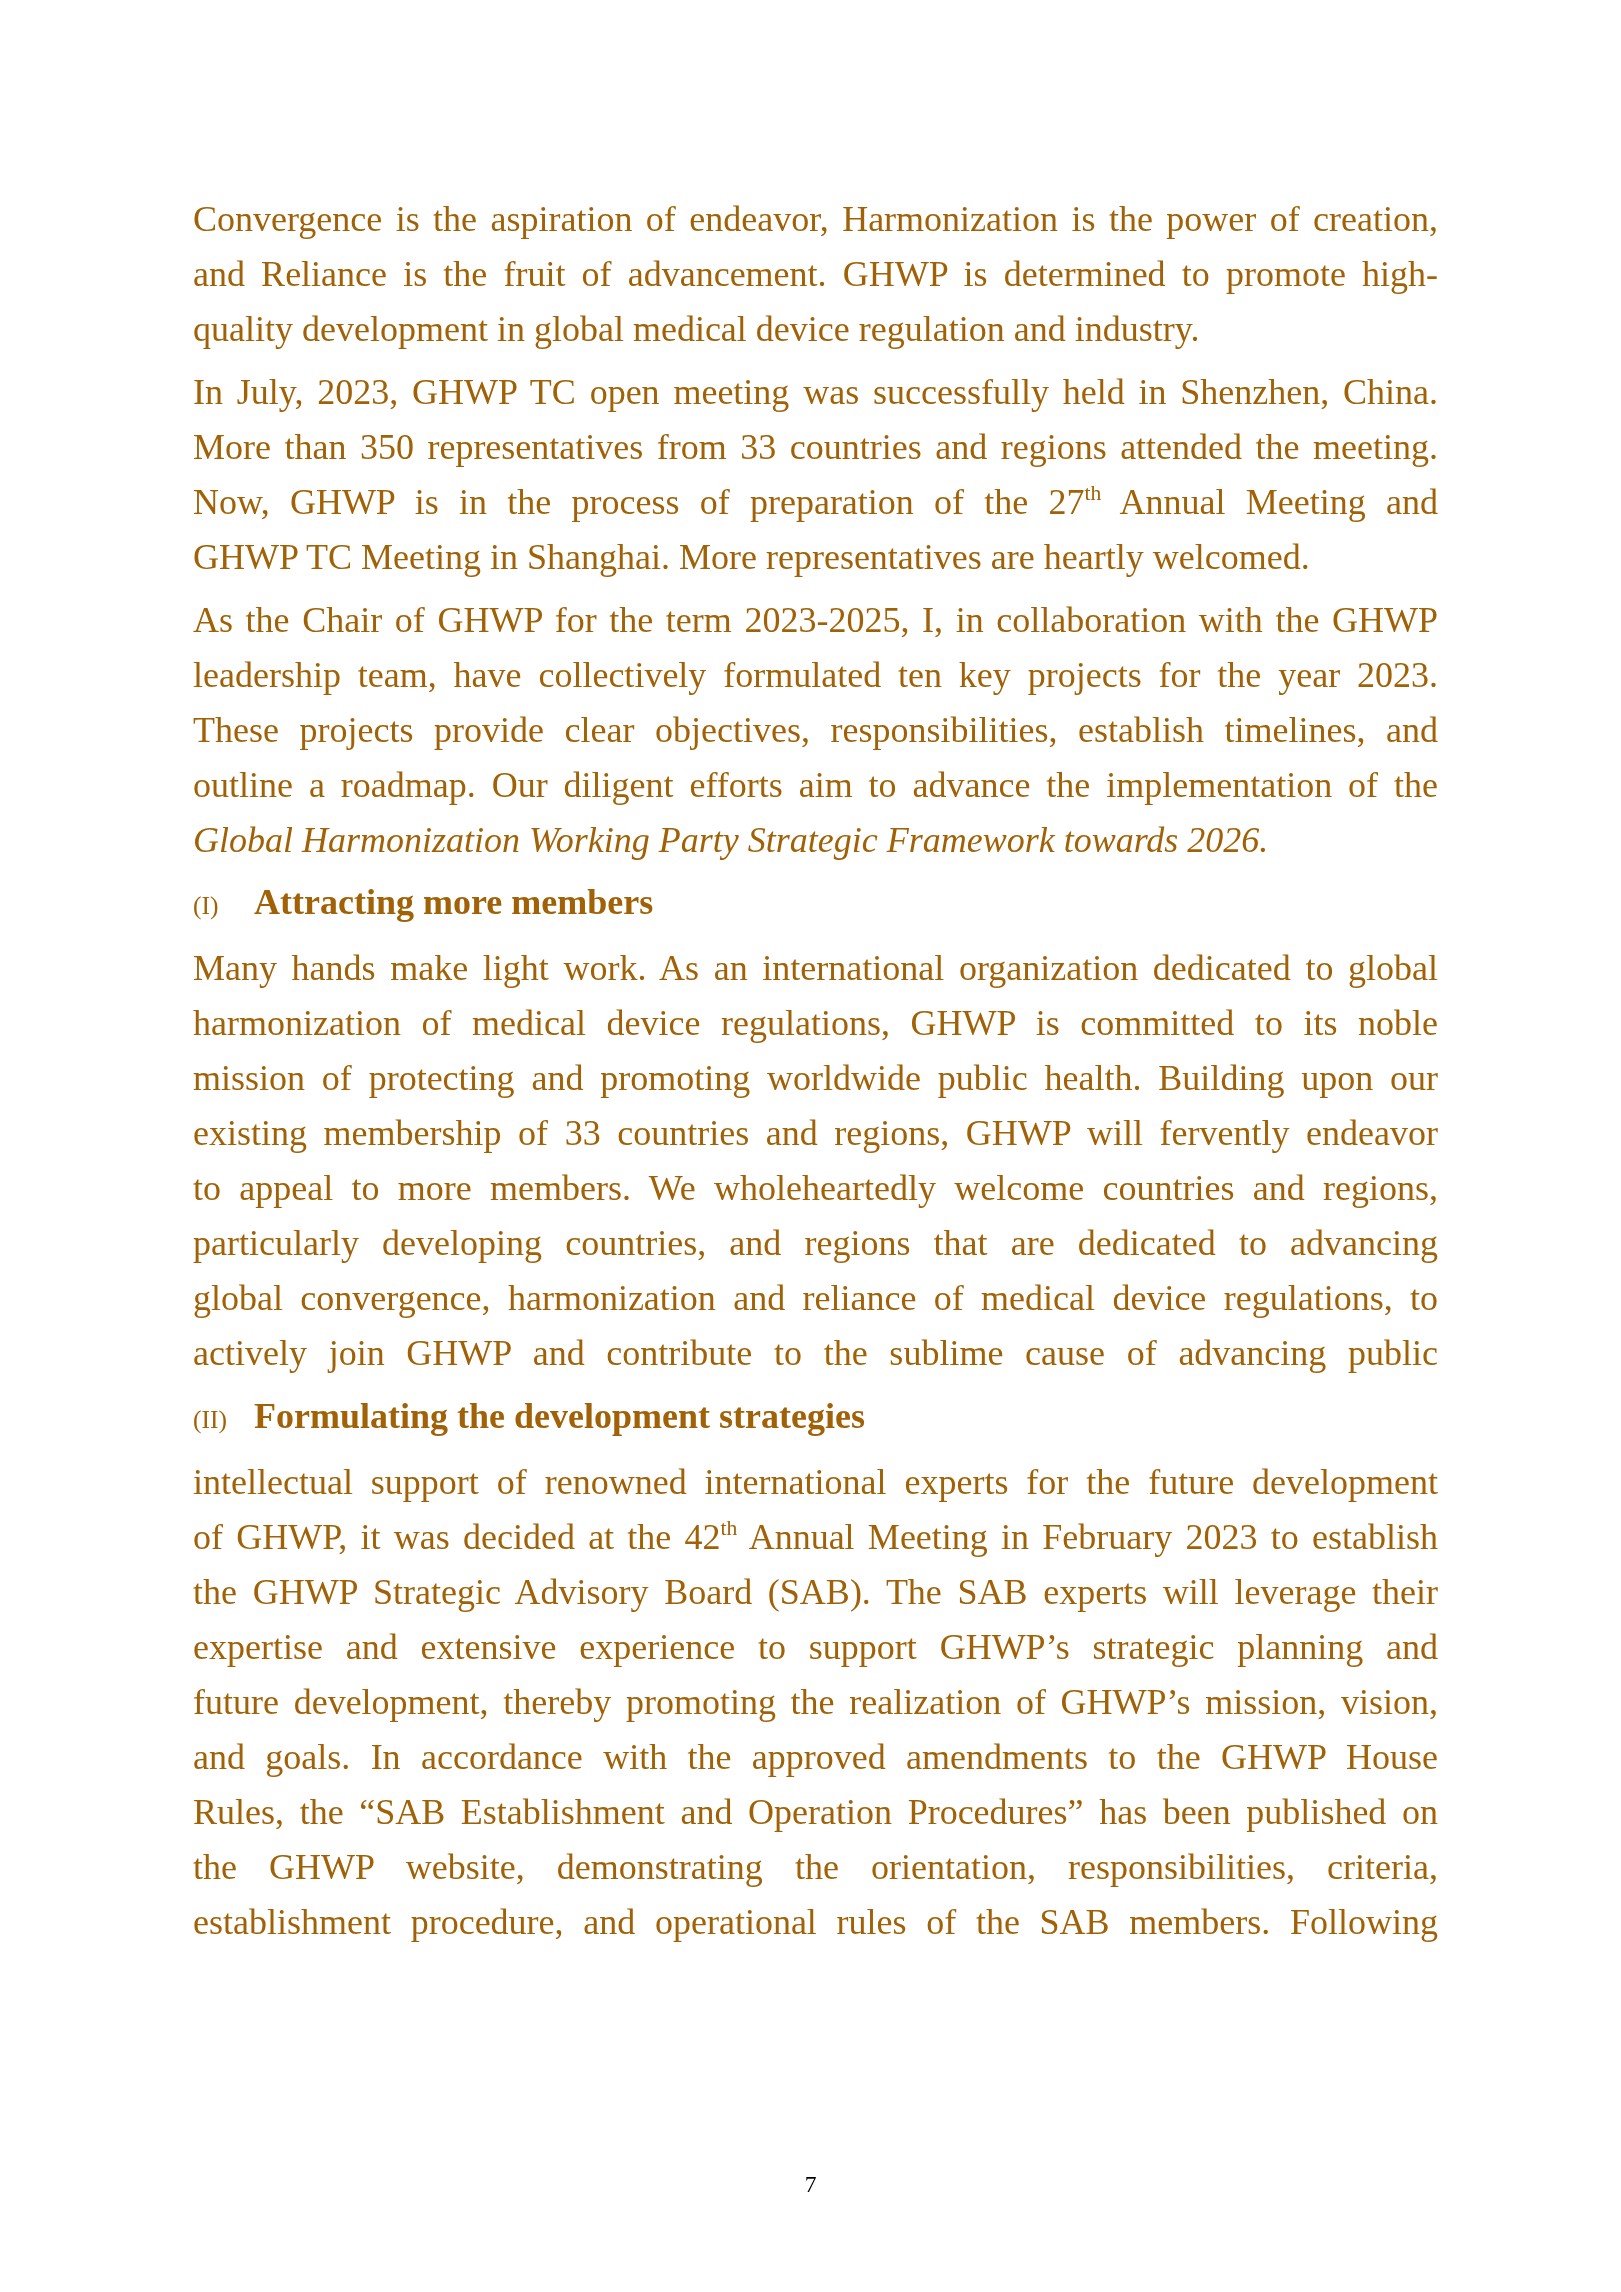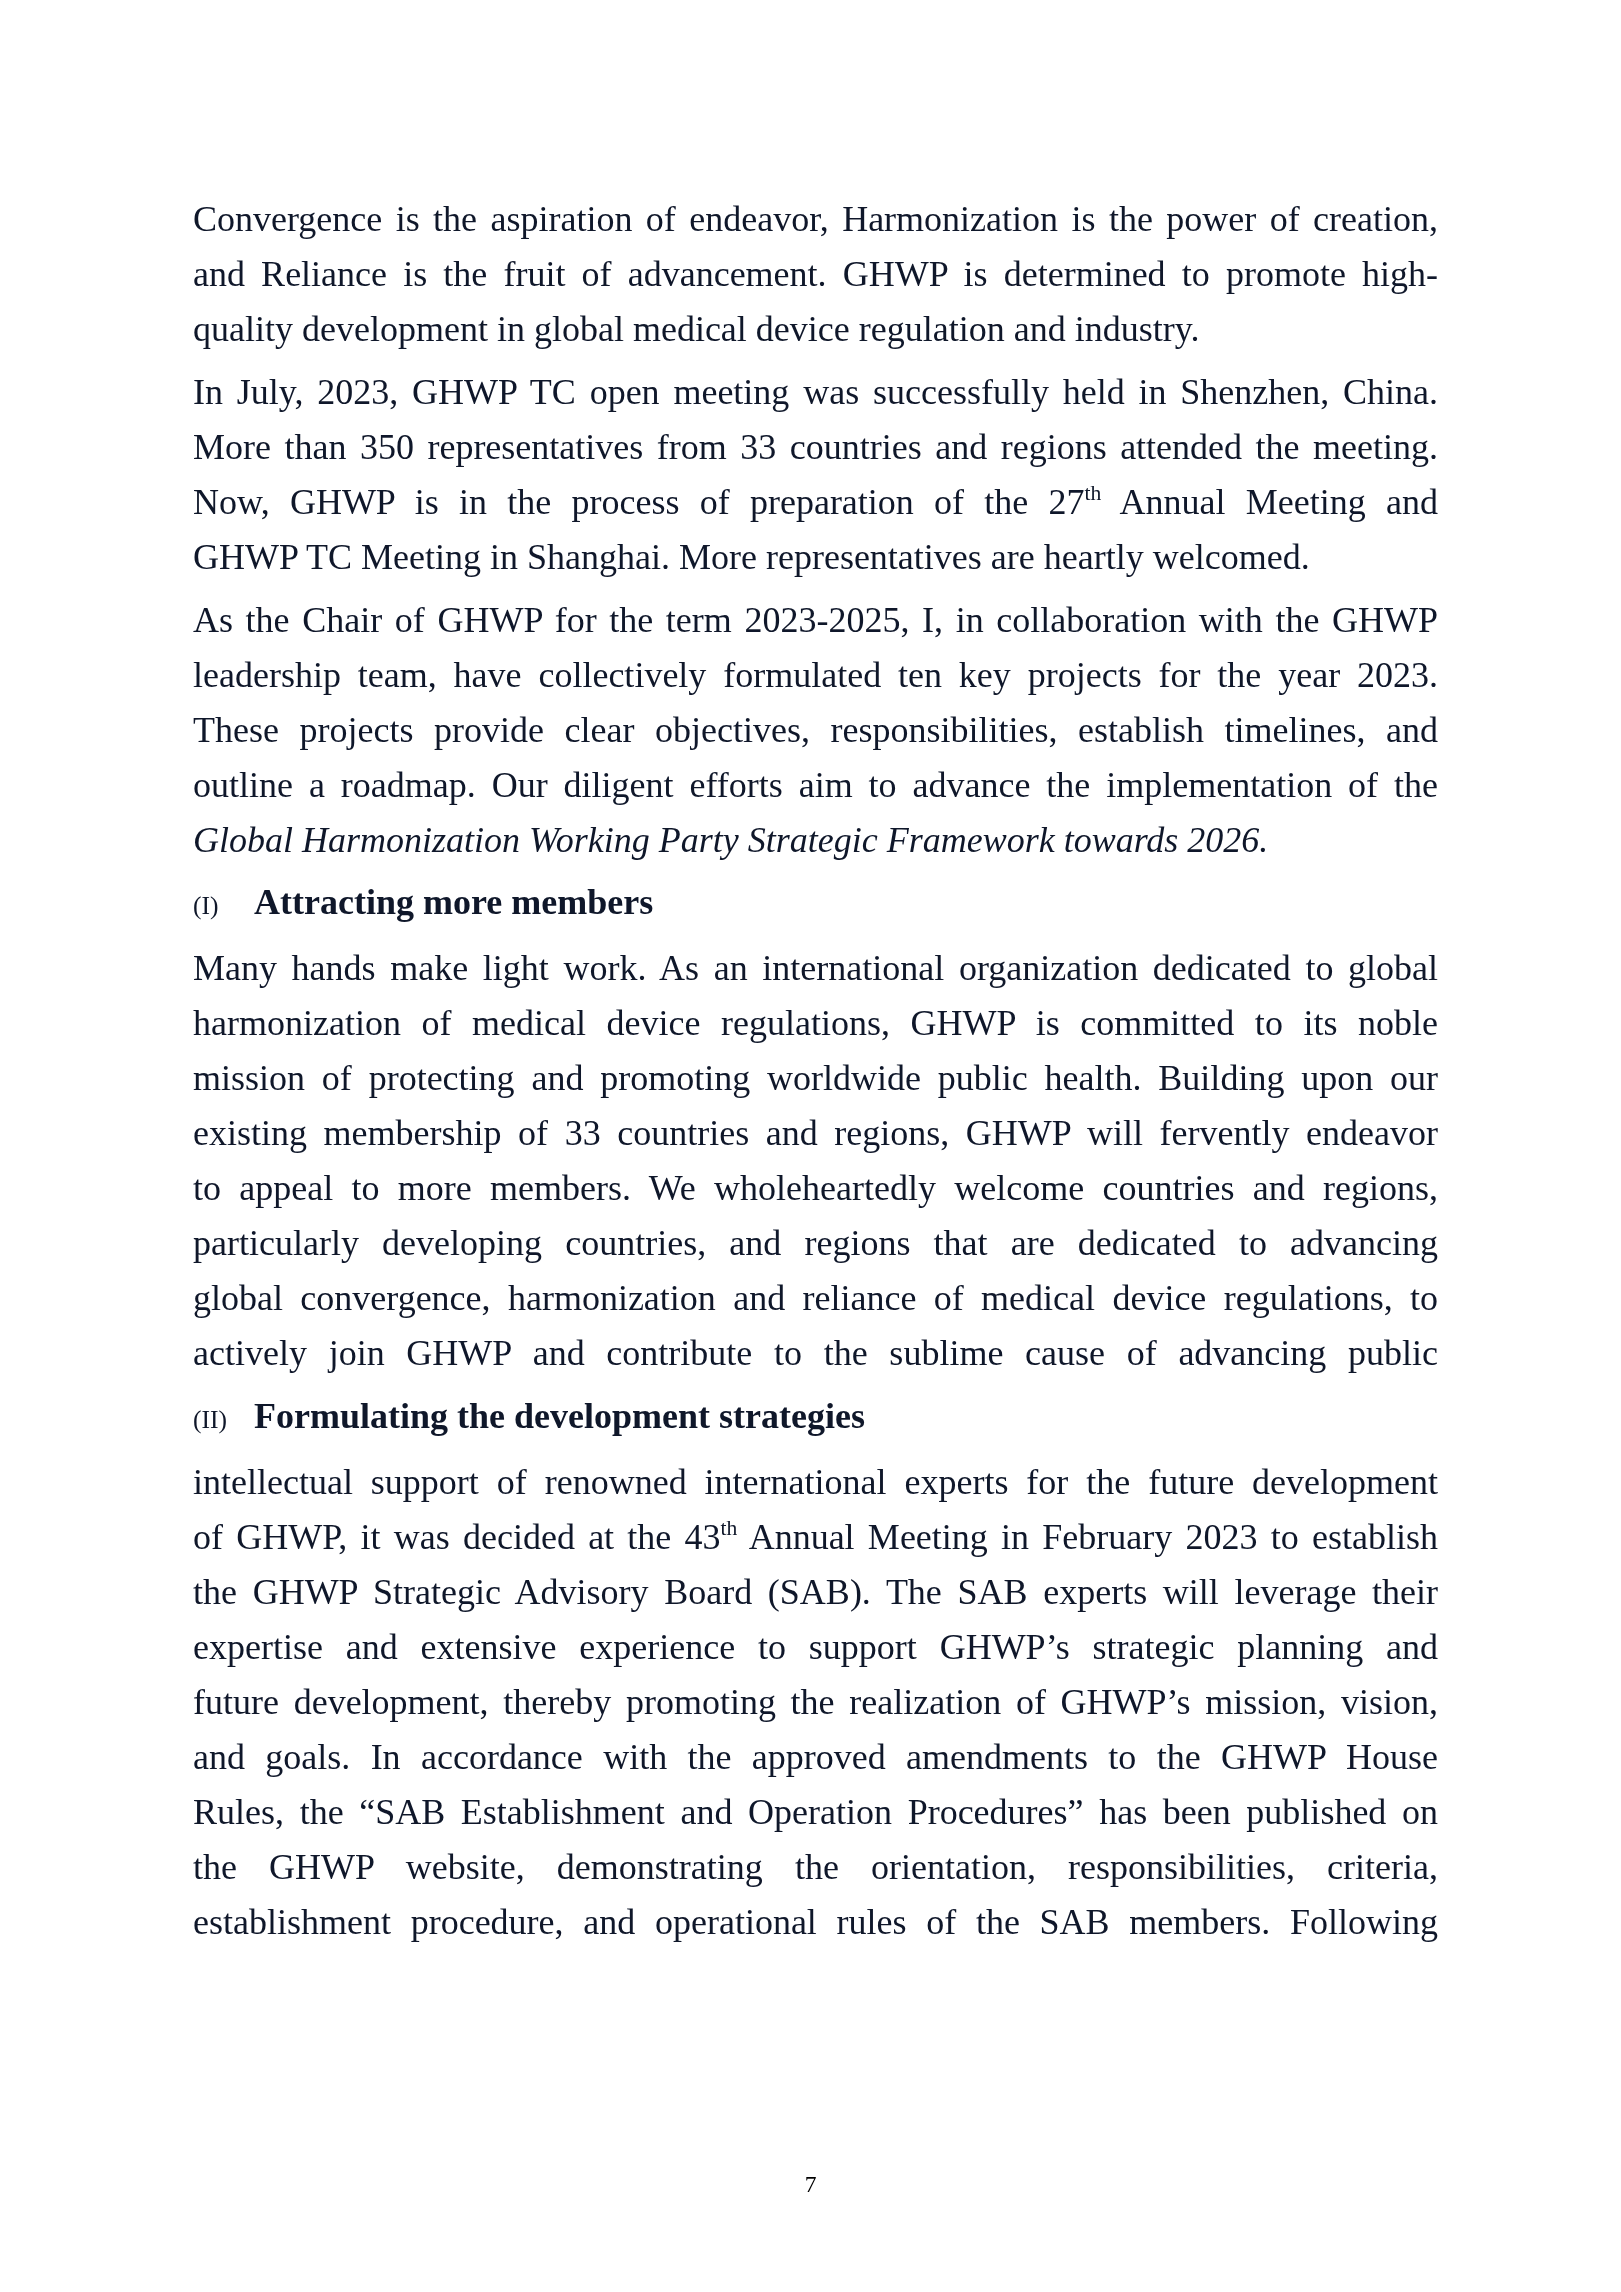--- a/index.html
+++ b/index.html
@@ -1,19 +1,19 @@
 <!DOCTYPE html>
 <html><head>
 <meta charset="utf-8">
 <style>
   html, body { margin: 0; padding: 0; background: #ffffff; }
   body { width: 1621px; height: 2293px; position: relative; overflow: hidden; }
   .page {
     position: absolute; left: 193px; top: 192px; width: 1245px;
-    font-family: "Liberation Serif", serif; color: #0f172a; font-size: 36px;
+    font-family: "Liberation Serif", serif; color: #a16207; font-size: 36px;
   }
   .para { margin: 0; line-height: 55px; text-align: justify; }
   .para + .para, .para + .heading, .heading + .para { margin-top: 7.8px; }
   .l { display: block; text-align: justify; text-align-last: justify; white-space: nowrap; }
   .l.last { text-align-last: left; }
   sup { font-size: 21.6px; line-height: 0; vertical-align: 13.7px; margin-top: 34px; }
   .heading { display: flex; align-items: baseline; line-height: 55px; margin: 7.8px 0 0 0; }
   .heading .num { font-size: 25.5px; width: 61px; }
   .heading .title { font-weight: bold; font-size: 36px; text-align: right; }
   em { font-style: italic; }
@@ -64,21 +64,21 @@
     <span class="l">actively join GHWP and contribute to the sublime cause of advancing public</span>
   </p>
 
   <div class="heading">
     <span class="num">(II)</span>
     <span class="title">Formulating the development strategies</span>
   </div>
 
   <p class="para">
     <span class="l">intellectual support of renowned international experts for the future development</span>
-    <span class="l"><span>of GHWP, it was decided at the 43</span><sup>th</sup><span> Annual Meeting in February 2023 to establish</span></span>
+    <span class="l"><span>of GHWP, it was decided at the 42</span><sup>th</sup><span> Annual Meeting in February 2023 to establish</span></span>
     <span class="l">the GHWP Strategic Advisory Board (SAB). The SAB experts will leverage their</span>
     <span class="l">expertise and extensive experience to support GHWP’s strategic planning and</span>
     <span class="l">future development, thereby promoting the realization of GHWP’s mission, vision,</span>
     <span class="l">and goals. In accordance with the approved amendments to the GHWP House</span>
     <span class="l">Rules, the “SAB Establishment and Operation Procedures” has been published on</span>
     <span class="l">the GHWP website, demonstrating the orientation, responsibilities, criteria,</span>
     <span class="l">establishment procedure, and operational rules of the SAB members. Following</span>
   </p>
 </div>
 

